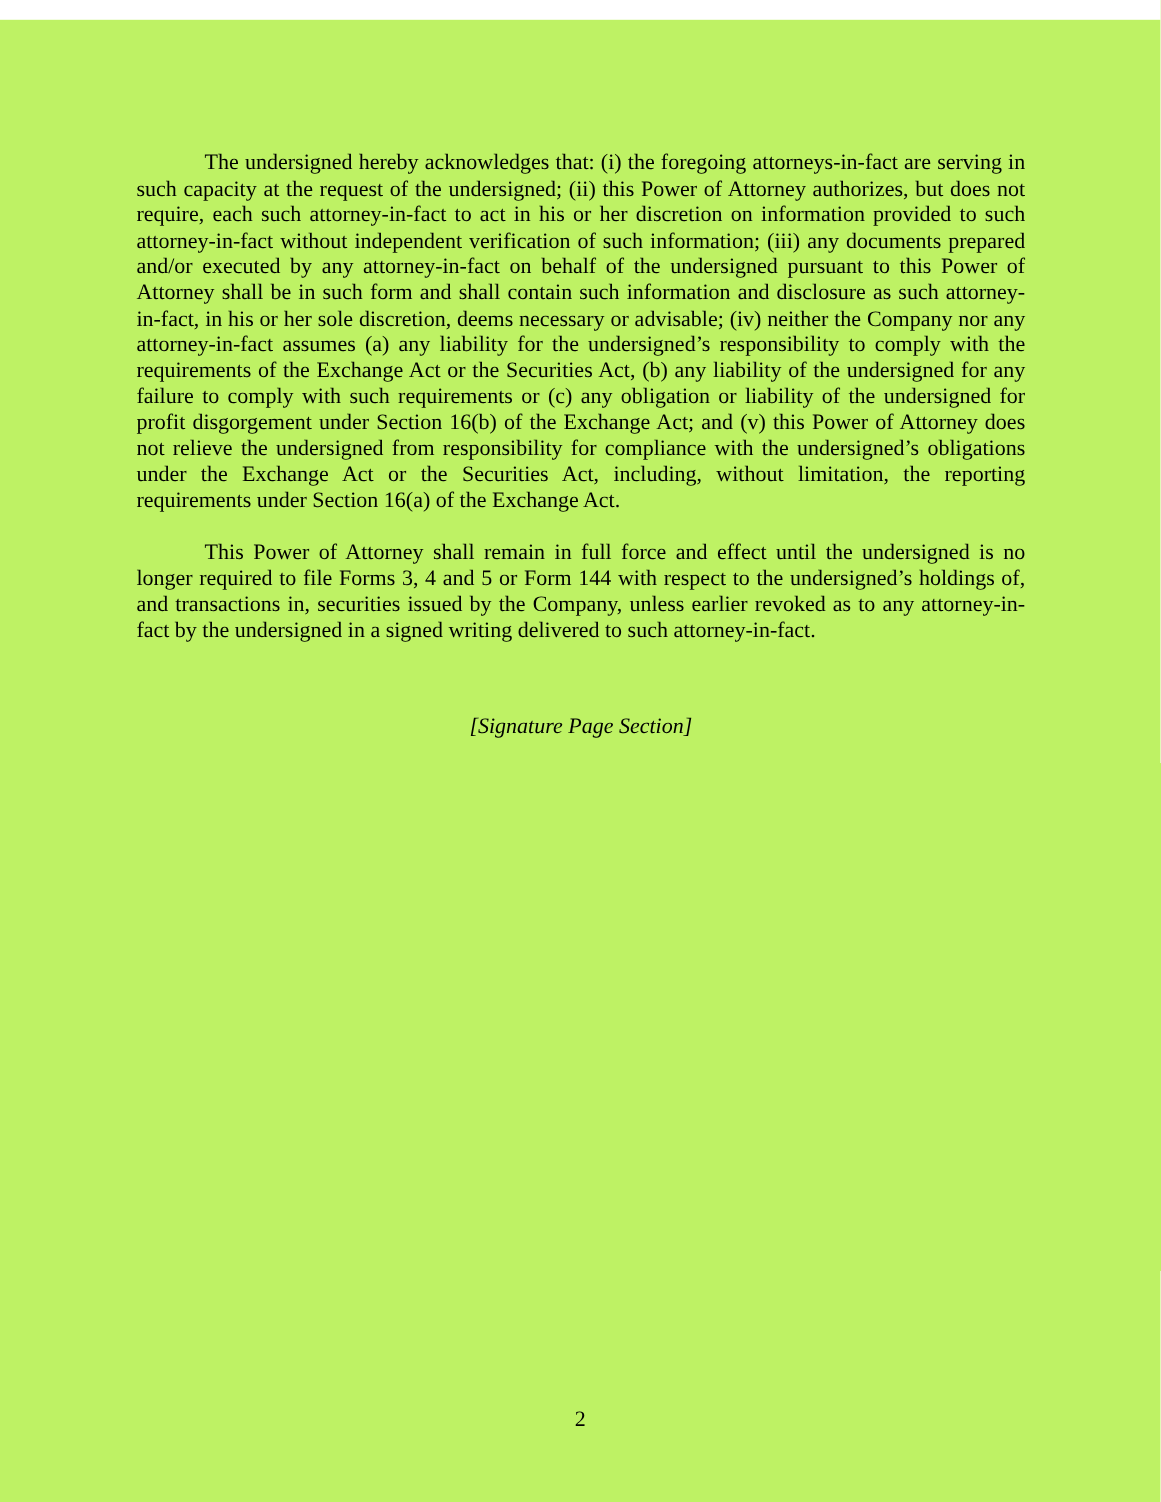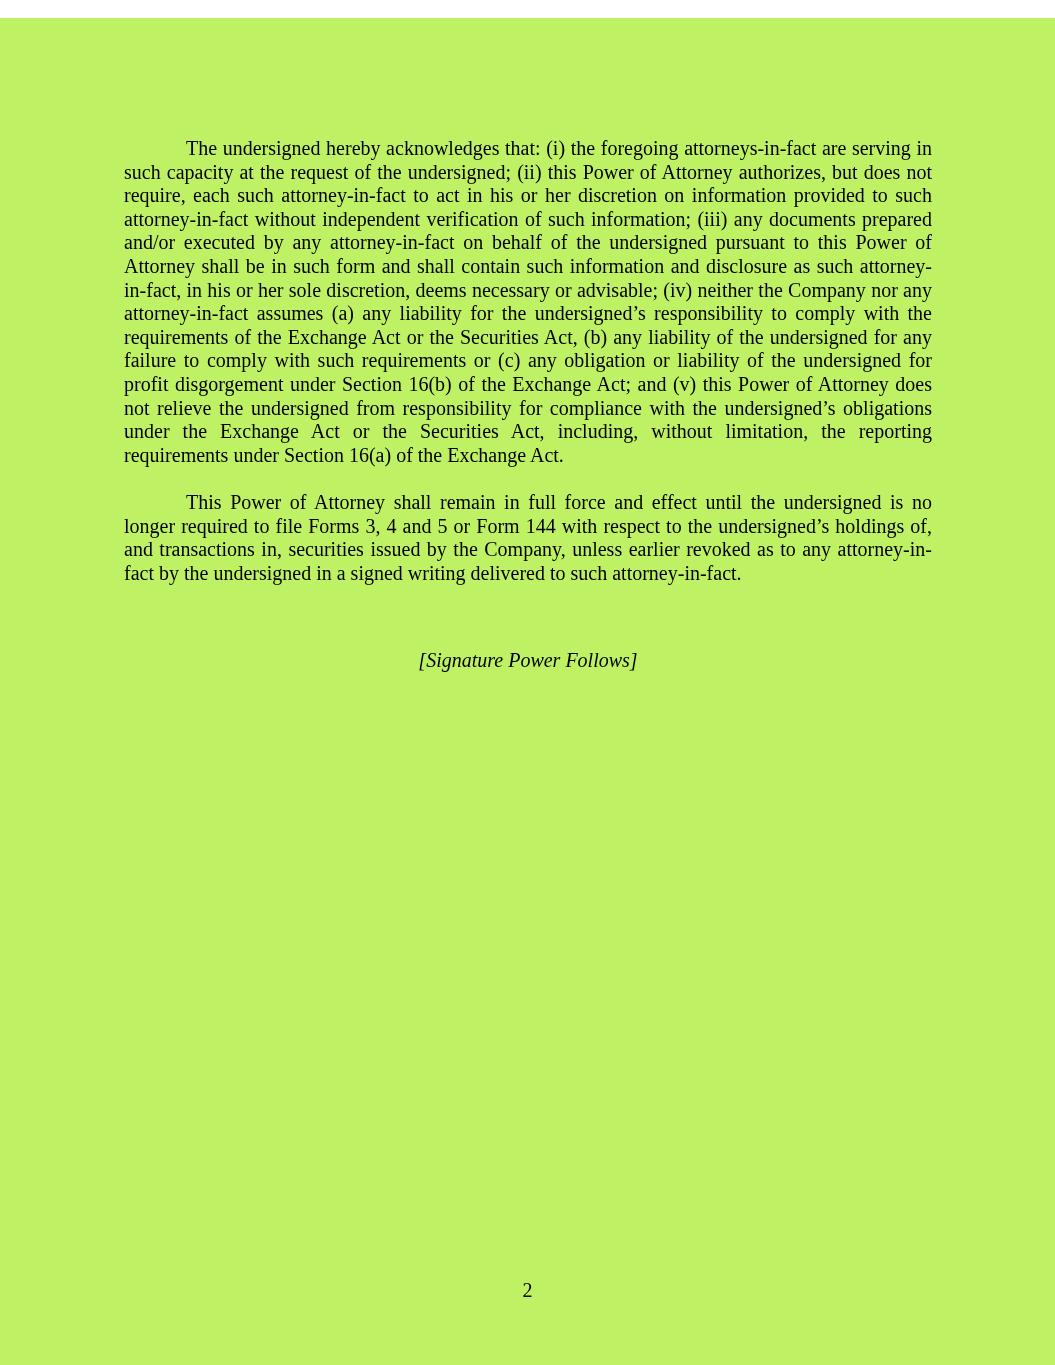--- a/index.html
+++ b/index.html
@@ -45,16 +45,16 @@
     text-align: center;
   }
 </style>
 </head>
 <body>
 
 <div class="page">
   <div class="content">
     <p class="para">The undersigned hereby acknowledges that: (i) the foregoing attorneys-in-fact are serving in such capacity at the request of the undersigned; (ii) this Power of Attorney authorizes, but does not require, each such attorney-in-fact to act in his or her discretion on information provided to such attorney-in-fact without independent verification of such information; (iii) any documents prepared and/or executed by any attorney-in-fact on behalf of the undersigned pursuant to this Power of Attorney shall be in such form and shall contain such information and disclosure as such attorney-in-fact, in his or her sole discretion, deems necessary or advisable; (iv) neither the Company nor any attorney-in-fact assumes (a) any liability for the undersigned’s responsibility to comply with the requirements of the Exchange Act or the Securities Act, (b) any liability of the undersigned for any failure to comply with such requirements or (c) any obligation or liability of the undersigned for profit disgorgement under Section 16(b) of the Exchange Act; and (v) this Power of Attorney does not relieve the undersigned from responsibility for compliance with the undersigned’s obligations under the Exchange Act or the Securities Act, including, without limitation, the reporting requirements under Section 16(a) of the Exchange Act.</p>
     <p class="para">This Power of Attorney shall remain in full force and effect until the undersigned is no longer required to file Forms 3, 4 and 5 or Form 144 with respect to the undersigned’s holdings of, and transactions in, securities issued by the Company, unless earlier revoked as to any attorney-in-fact by the undersigned in a signed writing delivered to such attorney-in-fact.</p>
-    <p class="sig-note">[Signature Power Follows]</p>
+    <p class="sig-note">[Signature Page Section]</p>
   </div>
   <div class="page-number">2</div>
 </div>
 
 </body></html>

